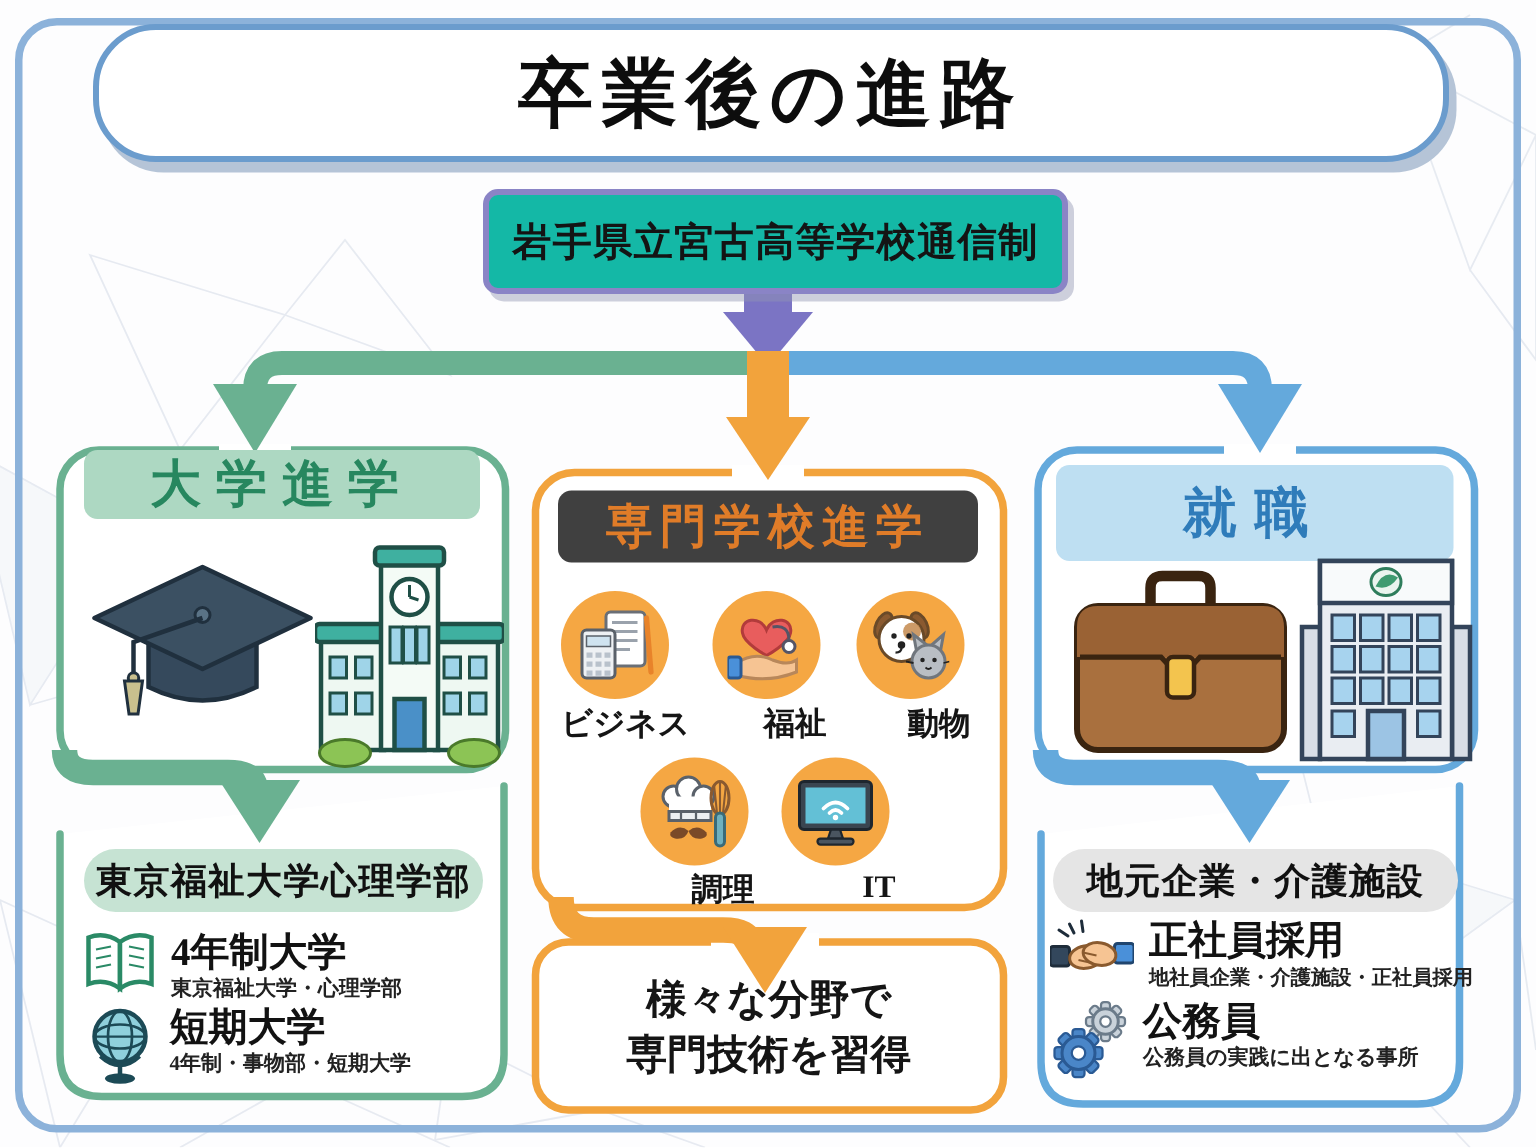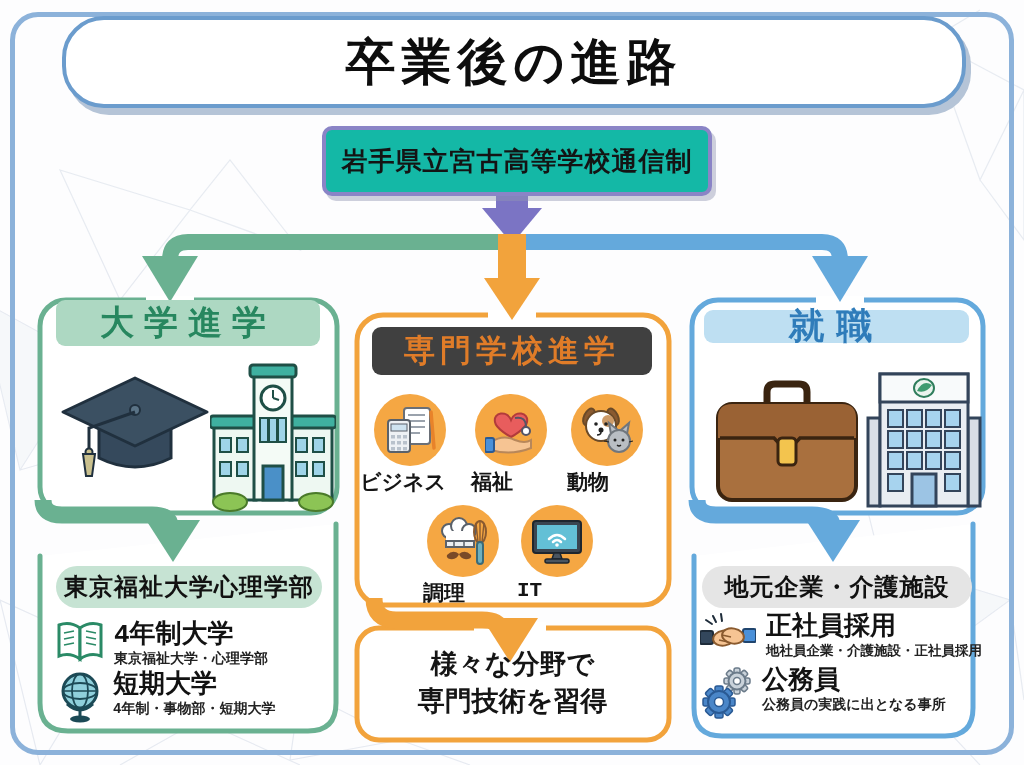--- a/index.html
+++ b/index.html
@@ -1,18 +1,18 @@
 <!DOCTYPE html>
 <html><head>
 <meta charset="utf-8">
 <style>
   html,body{margin:0;padding:0;background:#ffffff;}
   #canvas{
     position:relative;width:1024px;height:765px;overflow:hidden;
-    background:#fdfdfe;font-family:Liberation Mono, monospace;color:#141414;
+    background:#fdfdfe;font-family:Liberation Serif, serif;color:#141414;
   }
   .abs{position:absolute;}
   svg{display:block;}
   #bg-mesh,#structure{position:absolute;left:0;top:0;pointer-events:none;}
   #outer-border{
     position:absolute;left:10px;top:12px;right:10px;bottom:10px;
     border:5px solid #8cb2da;border-radius:28px;
   }
   #title-box{
     position:absolute;left:62px;top:16px;width:896px;height:84px;
@@ -31,38 +31,38 @@
   }
   #source-box span{font-size:26px;font-weight:900;letter-spacing:1px;}
   .hdr-pill{
     position:absolute;display:flex;align-items:center;justify-content:center;
     border-radius:9px;font-weight:900;
   }
   #hdr-univ{left:56px;top:300px;width:264px;height:46px;background:#add8c2;}
   #hdr-univ span{font-size:34px;letter-spacing:10px;color:#27875f;}
   #hdr-voc{left:372px;top:327px;width:280px;height:48px;background:#404040;}
   #hdr-voc span{font-size:31px;letter-spacing:5px;color:#e07c28;}
-  #hdr-emp{left:704px;top:310px;width:265px;height:33px;background:#bedff2;}
+  #hdr-emp{left:704px;top:310px;width:265px;height:64px;background:#bedff2;}
   #hdr-emp span{font-size:36px;letter-spacing:12px;color:#2f7cba;}
   .result-pill{
     position:absolute;display:flex;align-items:center;justify-content:center;
     border-radius:21px;font-weight:900;font-size:24px;letter-spacing:1px;color:#111;
   }
   #pill-univ{left:56px;top:566px;width:266px;height:42px;background:#c6e3d3;}
   #pill-emp{left:702px;top:566px;width:270px;height:42px;background:#e5e5e5;}
   .item{position:absolute;display:flex;gap:10px;align-items:flex-start;}
   .item .txt{display:flex;flex-direction:column;}
   .item .t{font-size:26px;font-weight:900;line-height:30px;color:#121212;}
   .item .s{font-size:14px;font-weight:700;line-height:19px;color:#222;}
   .circle{
     position:absolute;width:72px;height:72px;border-radius:50%;
     background:#f5a743;display:flex;align-items:center;justify-content:center;
   }
   .circle-label{
-    position:absolute;text-align:left;font-size:21px;font-weight:900;color:#151515;
+    position:absolute;text-align:right;font-size:21px;font-weight:900;color:#151515;
   }
   #summary{
     position:absolute;left:355px;top:648px;width:315px;text-align:center;
     font-size:27px;font-weight:900;line-height:37px;color:#151515;
   }
   #summary span{display:block;}
 </style>
 </head>
 <body>
 

